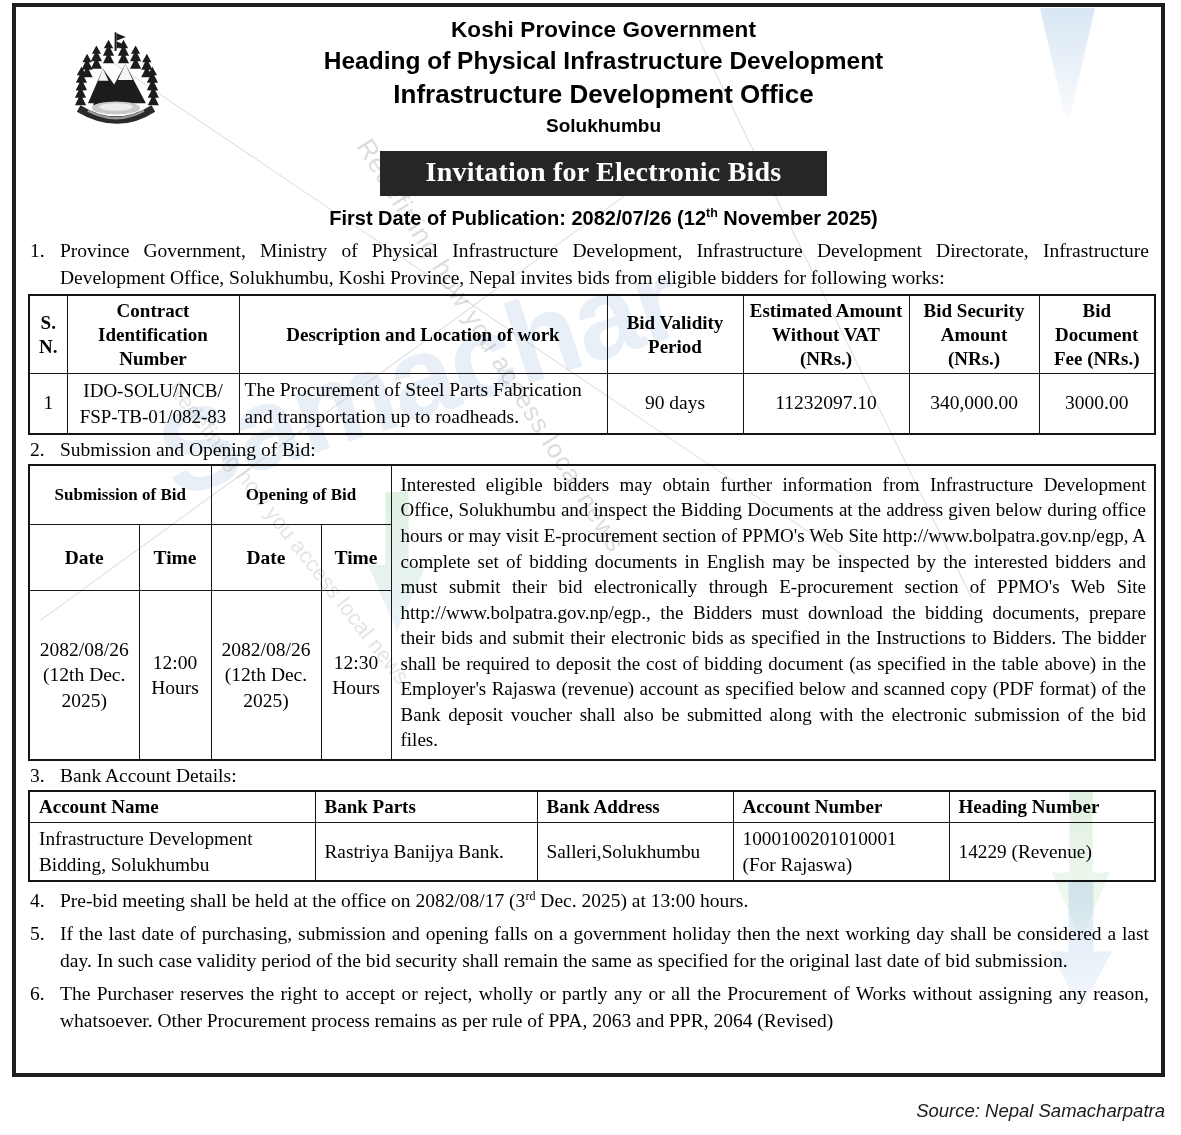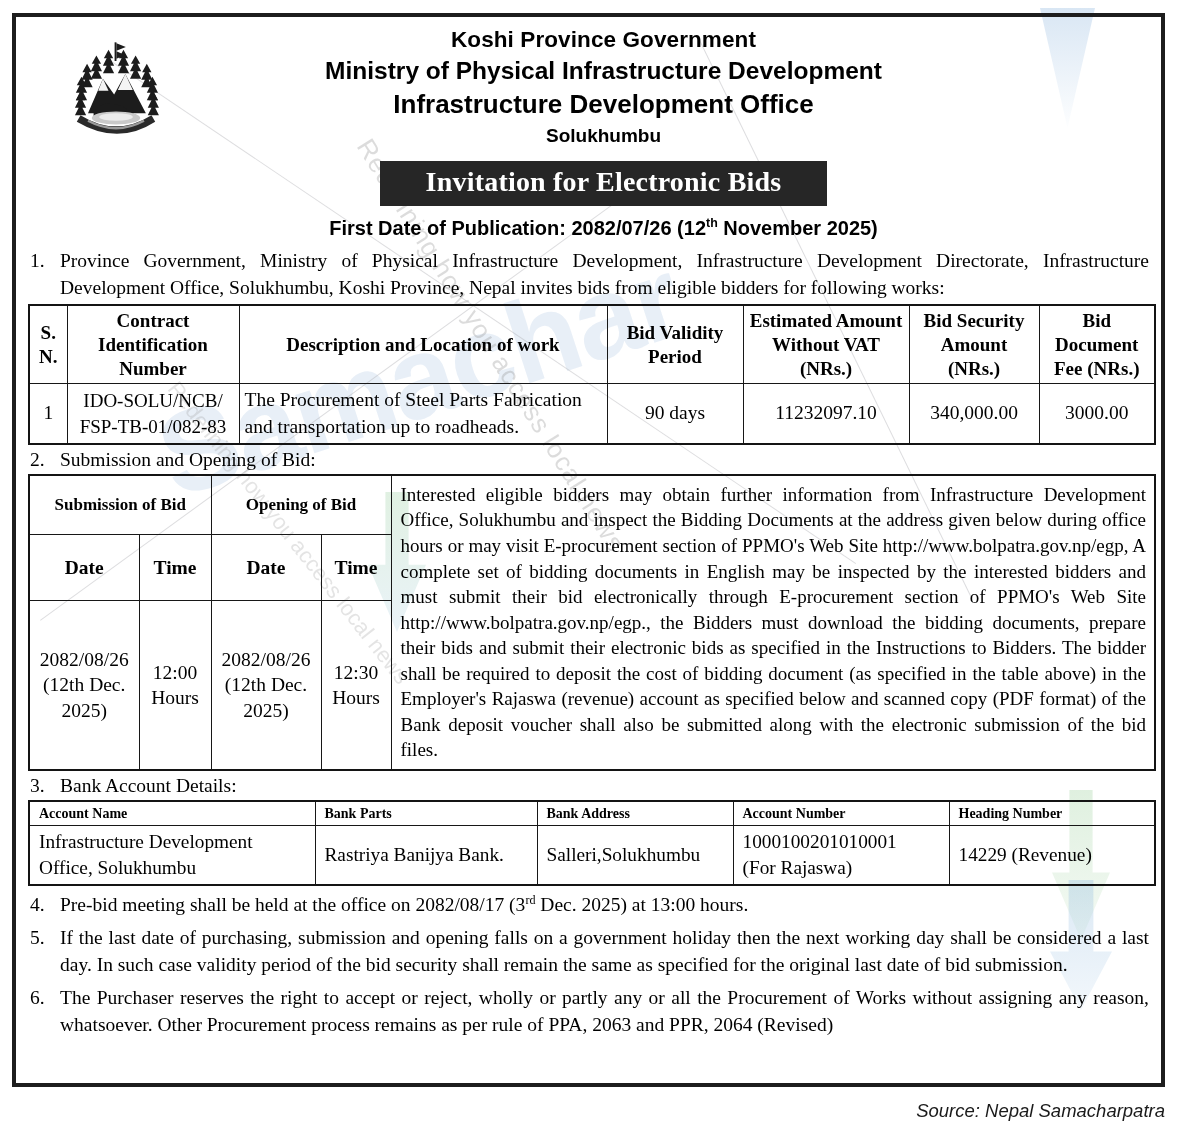--- a/index.html
+++ b/index.html
@@ -90,21 +90,21 @@
     position: absolute;
     background: rgba(180,180,185,0.45);
     height: 1px;
     transform-origin: 0 0;
   }
 
   
   .frame {
     position: absolute;
     left: 12px;
-    top: 13px;
+    top: 3px;
     width: 1153px;
     height: 1074px;
     border: 4px solid #1d1d1d;
     background: transparent;
     box-sizing: border-box;
     z-index: 2;
   }
   .inner {
     position: relative;
     padding: 8px 10px 0 10px;
@@ -205,21 +205,21 @@
   #tbl-bid .info {
     text-align: justify;
     vertical-align: top;
     font-size: 19px;
     line-height: 1.345;
     padding: 6px 8px 6px 9px;
   }
   #tbl-bid .info p { margin: 0; }
 
   
-  #tbl-bank th { text-align: left; padding-left: 9px; font-size: 14px;}
+  #tbl-bank th { text-align: left; padding-left: 9px; font-size: 19px;}
   #tbl-bank td { text-align: left; padding-left: 9px; font-size: 19.3px; line-height: 1.34; }
 
   .sec-label {
     font-size: 19.5px;
     margin: 4px 2px 3px 4px;
     display: flex;
   }
   .sec-label .num { flex: 0 0 30px; }
 
   
@@ -287,21 +287,21 @@
         <ellipse cx="60" cy="91" rx="26" ry="7" fill="#c9c9c9"></ellipse>
         <ellipse cx="60" cy="90" rx="18" ry="4" fill="#ececec"></ellipse>
 
         <path d="M22 88 q38 24 76 0 l4 7 q-40 26 -84 0 z" fill="#2a2a2a"></path>
         <path d="M30 94 q30 16 60 0" stroke="#9a9a9a" stroke-width="2.5" fill="none"></path>
       </svg>
     </div>
 
     <div class="head-text">
       <div class="h-line1">Koshi Province Government</div>
-      <div class="h-line2">Ministry of Physical Infrastructure Development</div>
+      <div class="h-line2">Heading of Physical Infrastructure Development</div>
       <div class="h-line4">Infrastructure Development Office</div>
       <div class="h-line5">Solukhumbu</div>
 
       <div class="banner">Invitation for Electronic Bids</div>
 
       <div class="pub-date"><span>First Date of Publication: 2082/07/26 (12</span><sup>th</sup><span> November 2025)</span></div>
     </div>
   </div>
 
   <div class="clause clause-tight">
@@ -423,21 +423,21 @@
           <th>Bank Parts</th>
           <th>Bank Address</th>
           <th>Account Number</th>
           <th>Heading Number</th>
         </tr>
       </thead>
       <tbody>
         <tr>
           <td>
             <div>Infrastructure Development</div>
-            <div>Office, Solukhumbu</div>
+            <div>Bidding, Solukhumbu</div>
           </td>
           <td>Rastriya Banijya Bank.</td>
           <td>Salleri,Solukhumbu</td>
           <td>
             <div>1000100201010001</div>
             <div>(For Rajaswa)</div>
           </td>
           <td>14229 (Revenue)</td>
         </tr>
       </tbody>

